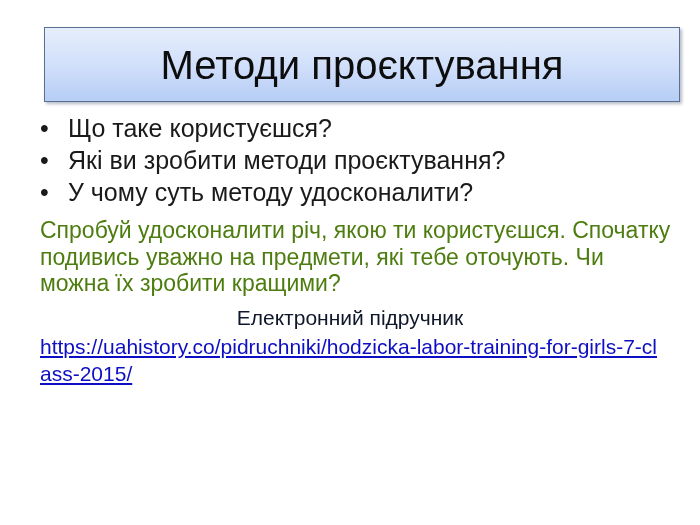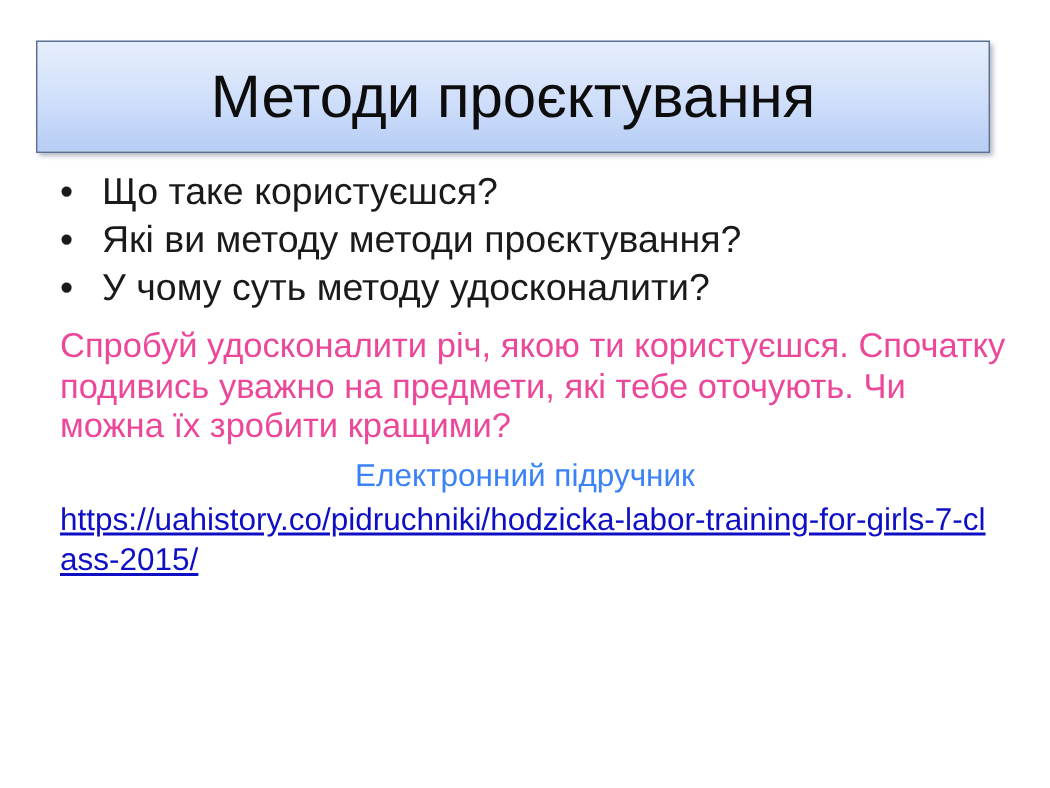--- a/index.html
+++ b/index.html
@@ -20,21 +20,21 @@
     left: 0;
     top: 0;
     width: 700px;
     height: 525px;
     background: #ffffff;
   }
 
   
   .title-box {
     position: absolute;
-    left: 24px;
+    left: 44px;
     top: 27px;
     width: 636px;
     height: 75px;
     box-sizing: border-box;
     border: 1px solid #5b6f93;
     background: linear-gradient(to bottom, #e6eefc 0%, #dde8fb 22%, #cfdefa 55%, #b6cdf5 100%);
     box-shadow: 2px 2px 3px rgba(90, 105, 130, 0.45);
     display: flex;
     align-items: center;
     justify-content: center;
@@ -76,29 +76,29 @@
     font-size: 25px;
     line-height: 32px;
     color: #1a1a1a;
   }
 
   .paragraph {
     margin: 9px 0 0 0;
     padding: 0 28px 0 40px;
     font-size: 23px;
     line-height: 26.5px;
-    color: #ec4899;
+    color: #4d7c0f;
   }
 
   .caption {
     margin: 8px 0 0 0;
     text-align: center;
     font-size: 21px;
     line-height: 26px;
-    color: #3b82f6;
+    color: #0f172a;
   }
 
   .link-wrap {
     margin: 2px 0 0 0;
     text-align: left;
     padding: 0 40px;
   }
   .link {
     font-size: 21px;
     line-height: 27px;
@@ -127,21 +127,21 @@
 
   <div class="body">
 
     <ul class="bullets">
       <li class="bullet-item">
         <span class="bullet-dot">•</span>
         <span>Що таке користуєшся?</span>
       </li>
       <li class="bullet-item">
         <span class="bullet-dot">•</span>
-        <span>Які ви методу методи проєктування?</span>
+        <span>Які ви зробити методи проєктування?</span>
       </li>
       <li class="bullet-item">
         <span class="bullet-dot">•</span>
         <span>У чому суть методу удосконалити?</span>
       </li>
     </ul>
 
     <p class="paragraph">Спробуй удосконалити річ, якою ти користуєшся. Спочатку подивись уважно на предмети, які тебе оточують. Чи можна їх зробити кращими?</p>
 
     <p class="caption">Електронний підручник</p>

